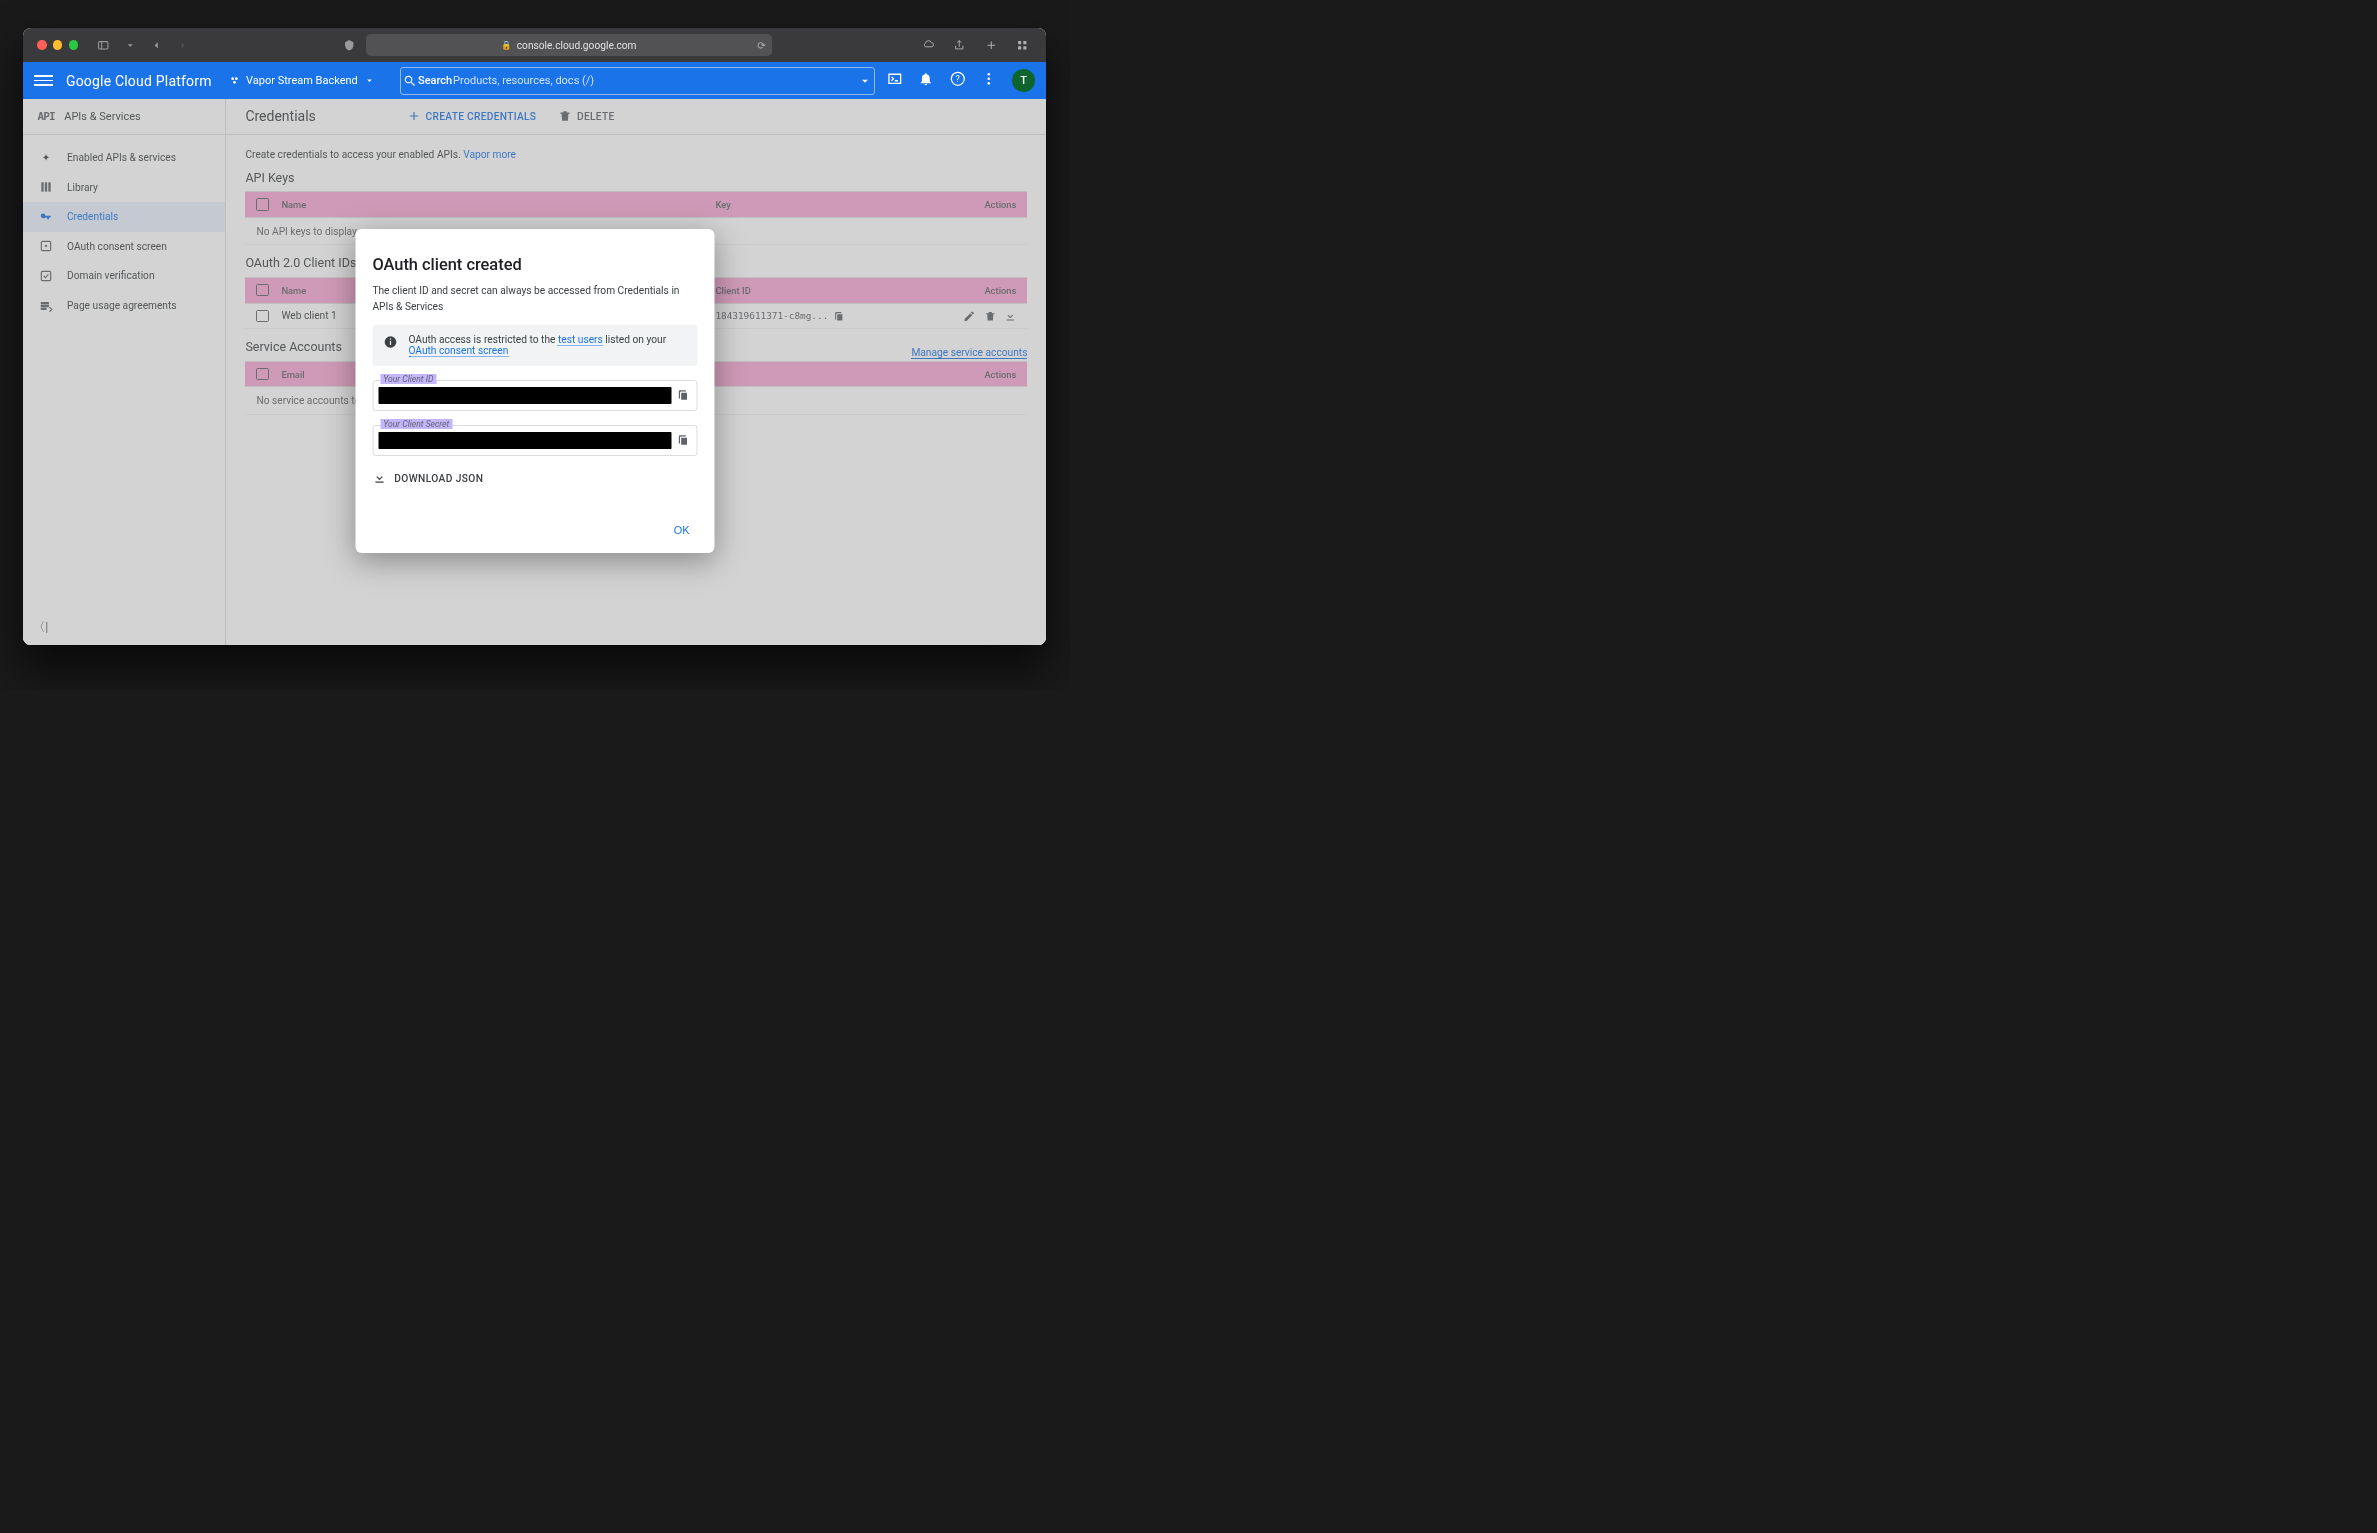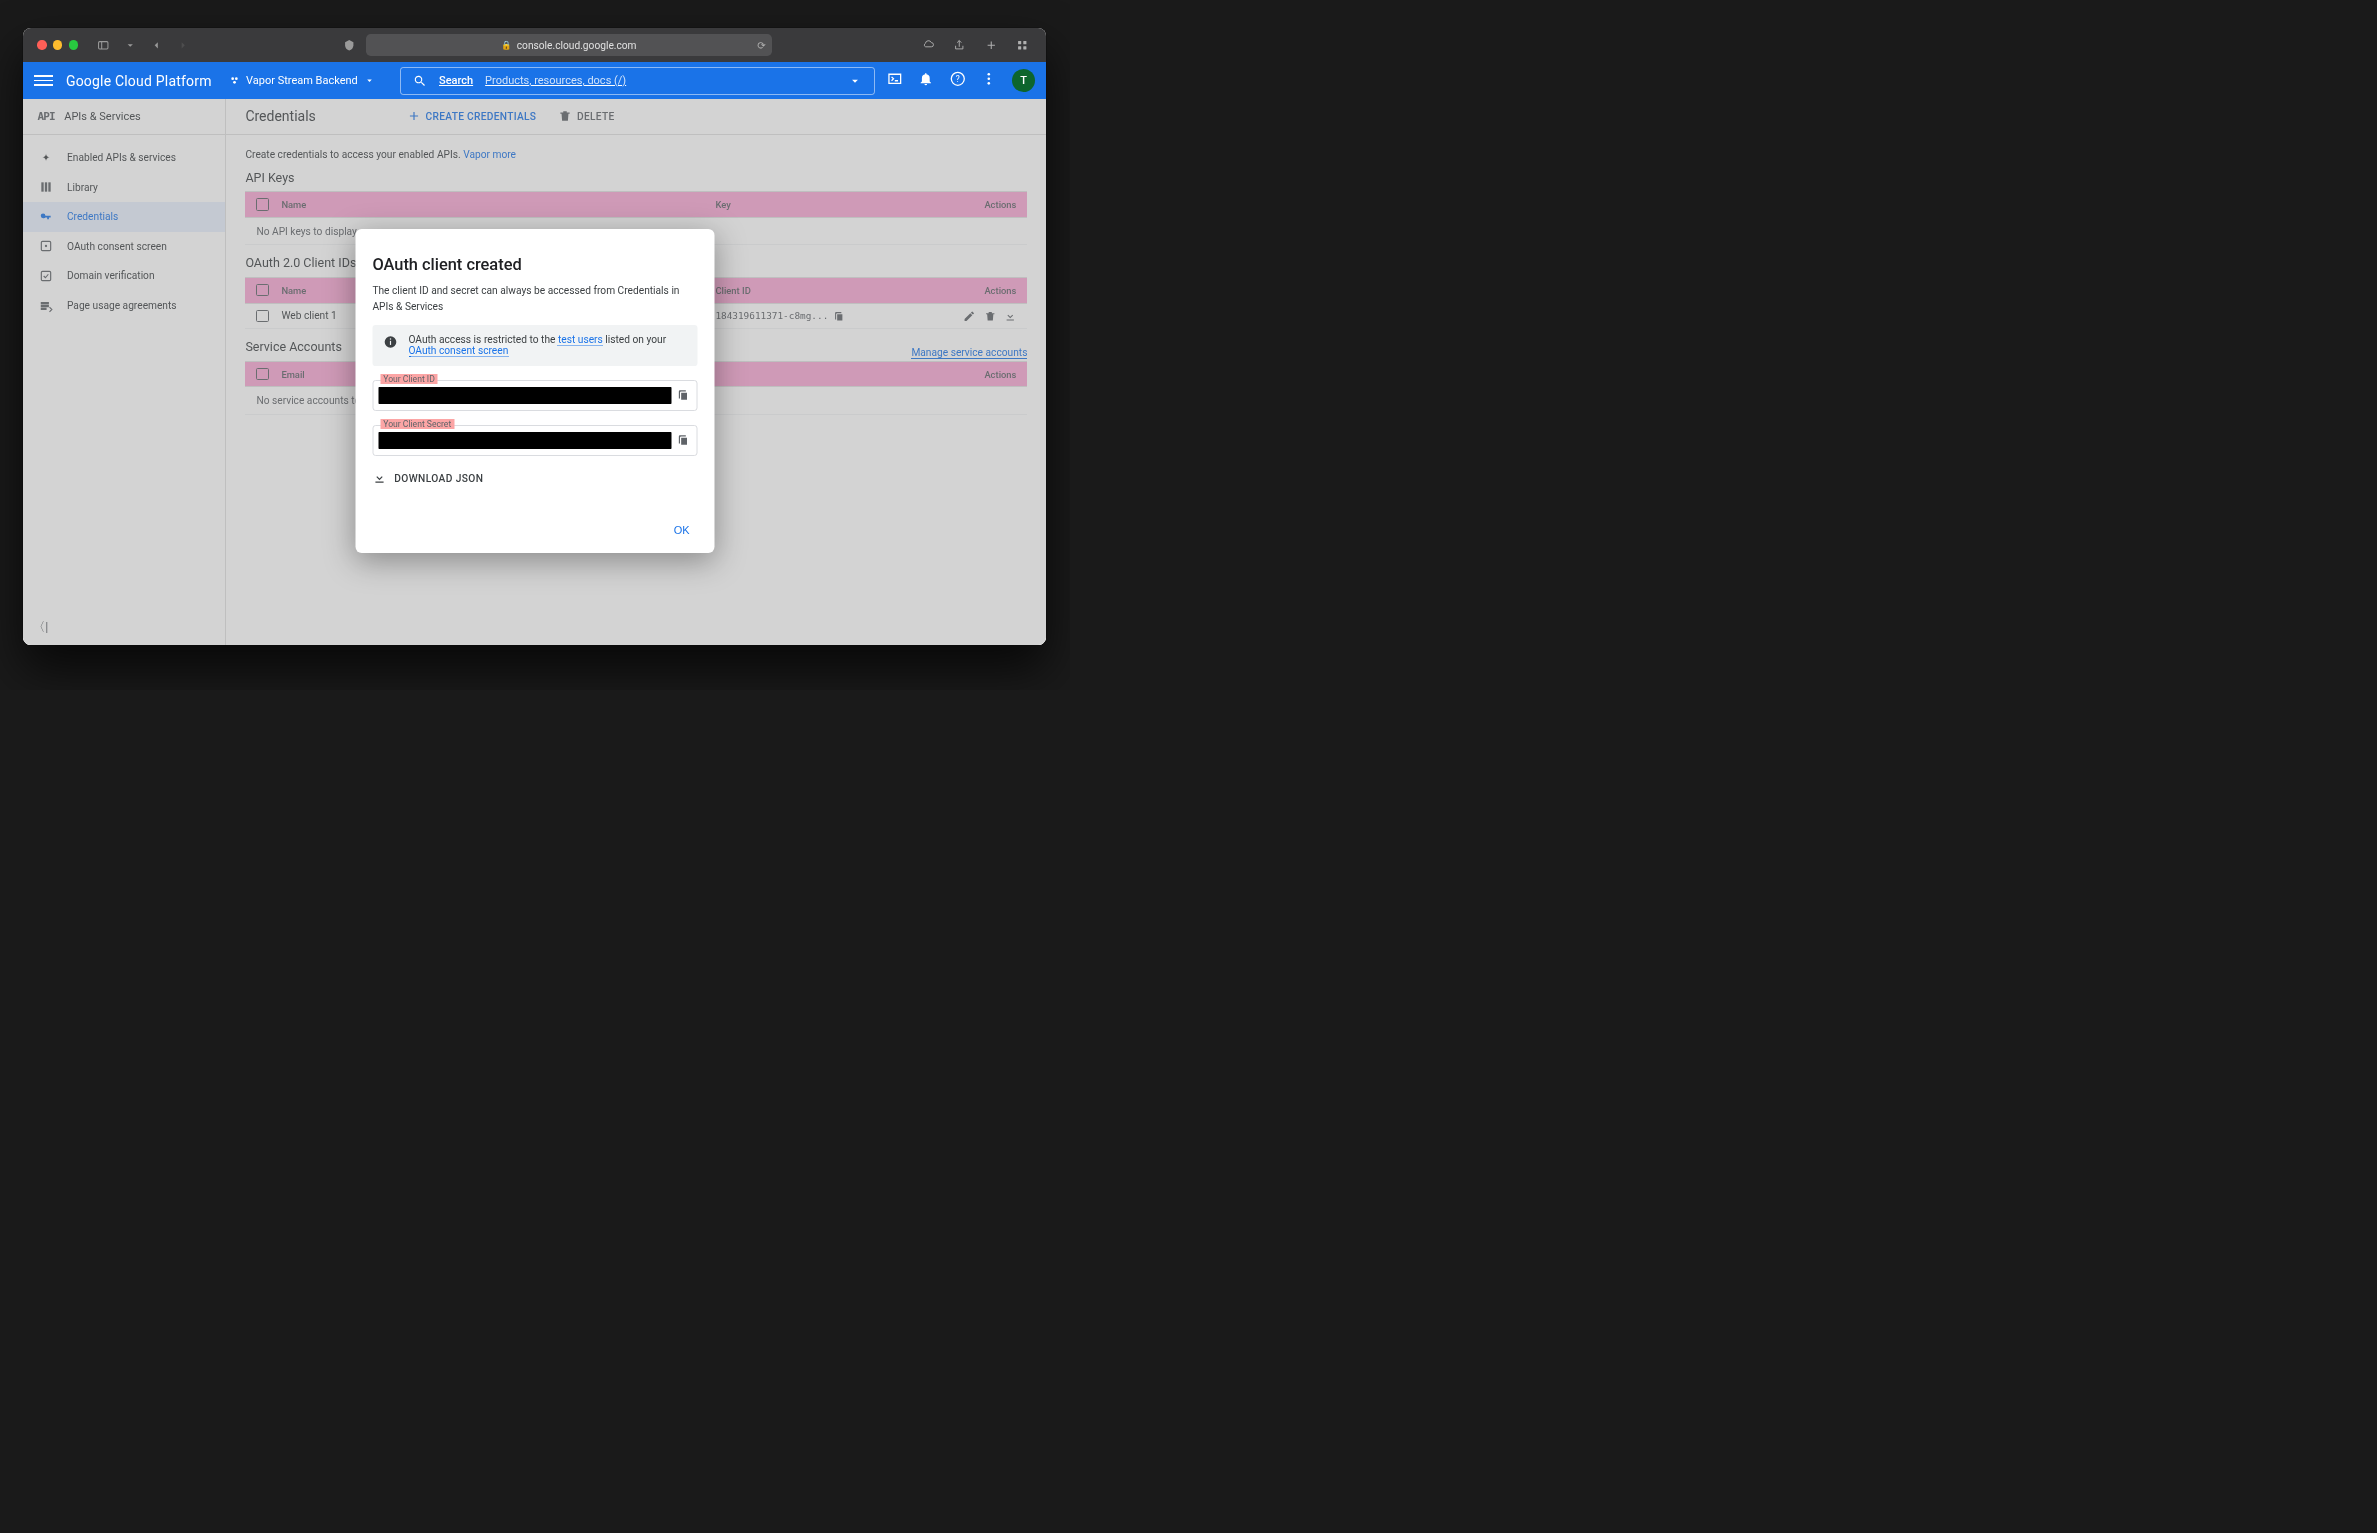--- a/index.html
+++ b/index.html
@@ -20,21 +20,21 @@
   .chrome-spacer { flex:1; }
   .chrome-right { display:flex; gap:11px; margin-left:auto;}
 
   
   .gcp-bar { height: 37px; background: #1a73e8; display:flex; align-items:center; padding: 0 11px; gap: 12.5px; color:#fff; }
   .hamburger { width:19px; height:19px; display:flex;flex-direction:column;justify-content:center;gap:3.1px; cursor:pointer;}
   .hamburger span{height:1.6px;background:#fff;display:block;}
   .gcp-logo { font-size: 14px; font-weight: 400; letter-spacing:0.2px;}
   .proj-picker { display:flex; align-items:center; gap:6.2px; padding: 3.1px 4.7px; border-radius:1.6px; cursor:pointer; font-size:11px;}
   .proj-picker svg { width:11px; height:11px; fill:#fff;}
-  .search-wrap { flex:1; max-width:476px; height:28px; background: rgba(255,255,255,0.0); border:0.8px solid rgba(255,255,255,0.5); border-radius:3.1px; display:flex; align-items:center; padding:0 12px; gap:12px; color:#fff; margin-left: 7.8px; text-decoration: underline;}
+  .search-wrap { flex:1; max-width:476px; height:28px; background: rgba(255,255,255,0.0); border:0.8px solid rgba(255,255,255,0.5); border-radius:3.1px; display:flex; align-items:center; padding:0 2px; gap:1px; color:#fff; margin-left: 7.8px;}
   .search-wrap .lbl { font-weight:500; font-size:11px; }
   .search-wrap .ph { color: rgba(255,255,255,0.8); font-size:11px; flex:1;}
   .search-wrap .drop { margin-left:auto; }
   .gcp-icons { margin-left:auto; display:flex; gap:15.6px; align-items:center;}
   .gcp-icons > * { cursor:pointer; }
   .avatar { width:23.4px;height:23.4px;border-radius:50%;background:#0d652d;display:flex;align-items:center;justify-content:center;font-size:11px;font-weight:500;}
 
   
   .body-area { position: relative; height: calc(100% - 34px - 37px); background:#fff; }
   .overlay-dim { position:absolute; inset:0; background: rgba(128,128,128,0.35); z-index:5; pointer-events:none;}
@@ -76,21 +76,21 @@
   .row-ico { width:12.5px;height:12.5px; fill:#5f6368; cursor:pointer;}
 
   
   .modal { position:absolute; z-index:10; left:50%; top:130px; transform:translateX(-50%); width:359px; background:#fff; border-radius:6.2px; box-shadow: 0 7.8px 31px rgba(0,0,0,0.35); padding: 26px 17px 11px 17px;}
   .modal h2 { font-size:16.4px; font-weight:500; color:#202124; margin-bottom:9.4px;}
   .modal .desc { font-size:10.2px; color:#3c4043; line-height:1.5; margin-bottom:11px;}
   .info-box { background:#f1f3f4; border-radius:3.1px; padding:9.4px 11px; display:flex; gap:11px; font-size:10.2px; color:#3c4043; margin-bottom:14px;}
   .info-box a { color:#1a73e8; text-decoration:none; border-bottom:0.8px dotted #1a73e8;}
   .info-box svg { width:14px;height:14px; flex-shrink:0; margin-top:0.8px;}
   .field-wrap { position:relative; margin-bottom:14px;}
-  .field-label { position:absolute; top:-5.5px; left:7.8px; background:#fca5a5; padding:0 3.1px; font-size:8.6px; color:#5f6368;}
+  .field-label { position:absolute; top:-5.5px; left:7.8px; background:#c4b5fd; padding:0 3.1px; font-size:8.6px; color:#5f6368;font-style:italic;}
   .field-box { border:0.8px solid #dadce0; border-radius:3.1px; height:31px; display:flex; align-items:center; padding: 0 6.2px 0 4.7px;}
   .redacted { flex:1; height:17px; background:#000; border-radius:0.8px;}
   .copy-ico { width:14px;height:14px; fill:#5f6368; margin-left:4.7px; cursor:pointer;}
   .dl-btn { display:flex; align-items:center; gap:7.8px; font-size:10.2px; font-weight:500; letter-spacing:0.4px; color:#3c4043; cursor:pointer; padding:1.6px 0;}
   .dl-btn svg { width:14px;height:14px; fill:#3c4043;}
   .modal-actions { display:flex; justify-content:flex-end; margin-top:31px;}
   .ok-btn { color:#1a73e8; font-size:11px; font-weight:500; padding:6.2px 7.8px; cursor:pointer; background:none; border:none;}
 </style>
 </head>
 <body>

